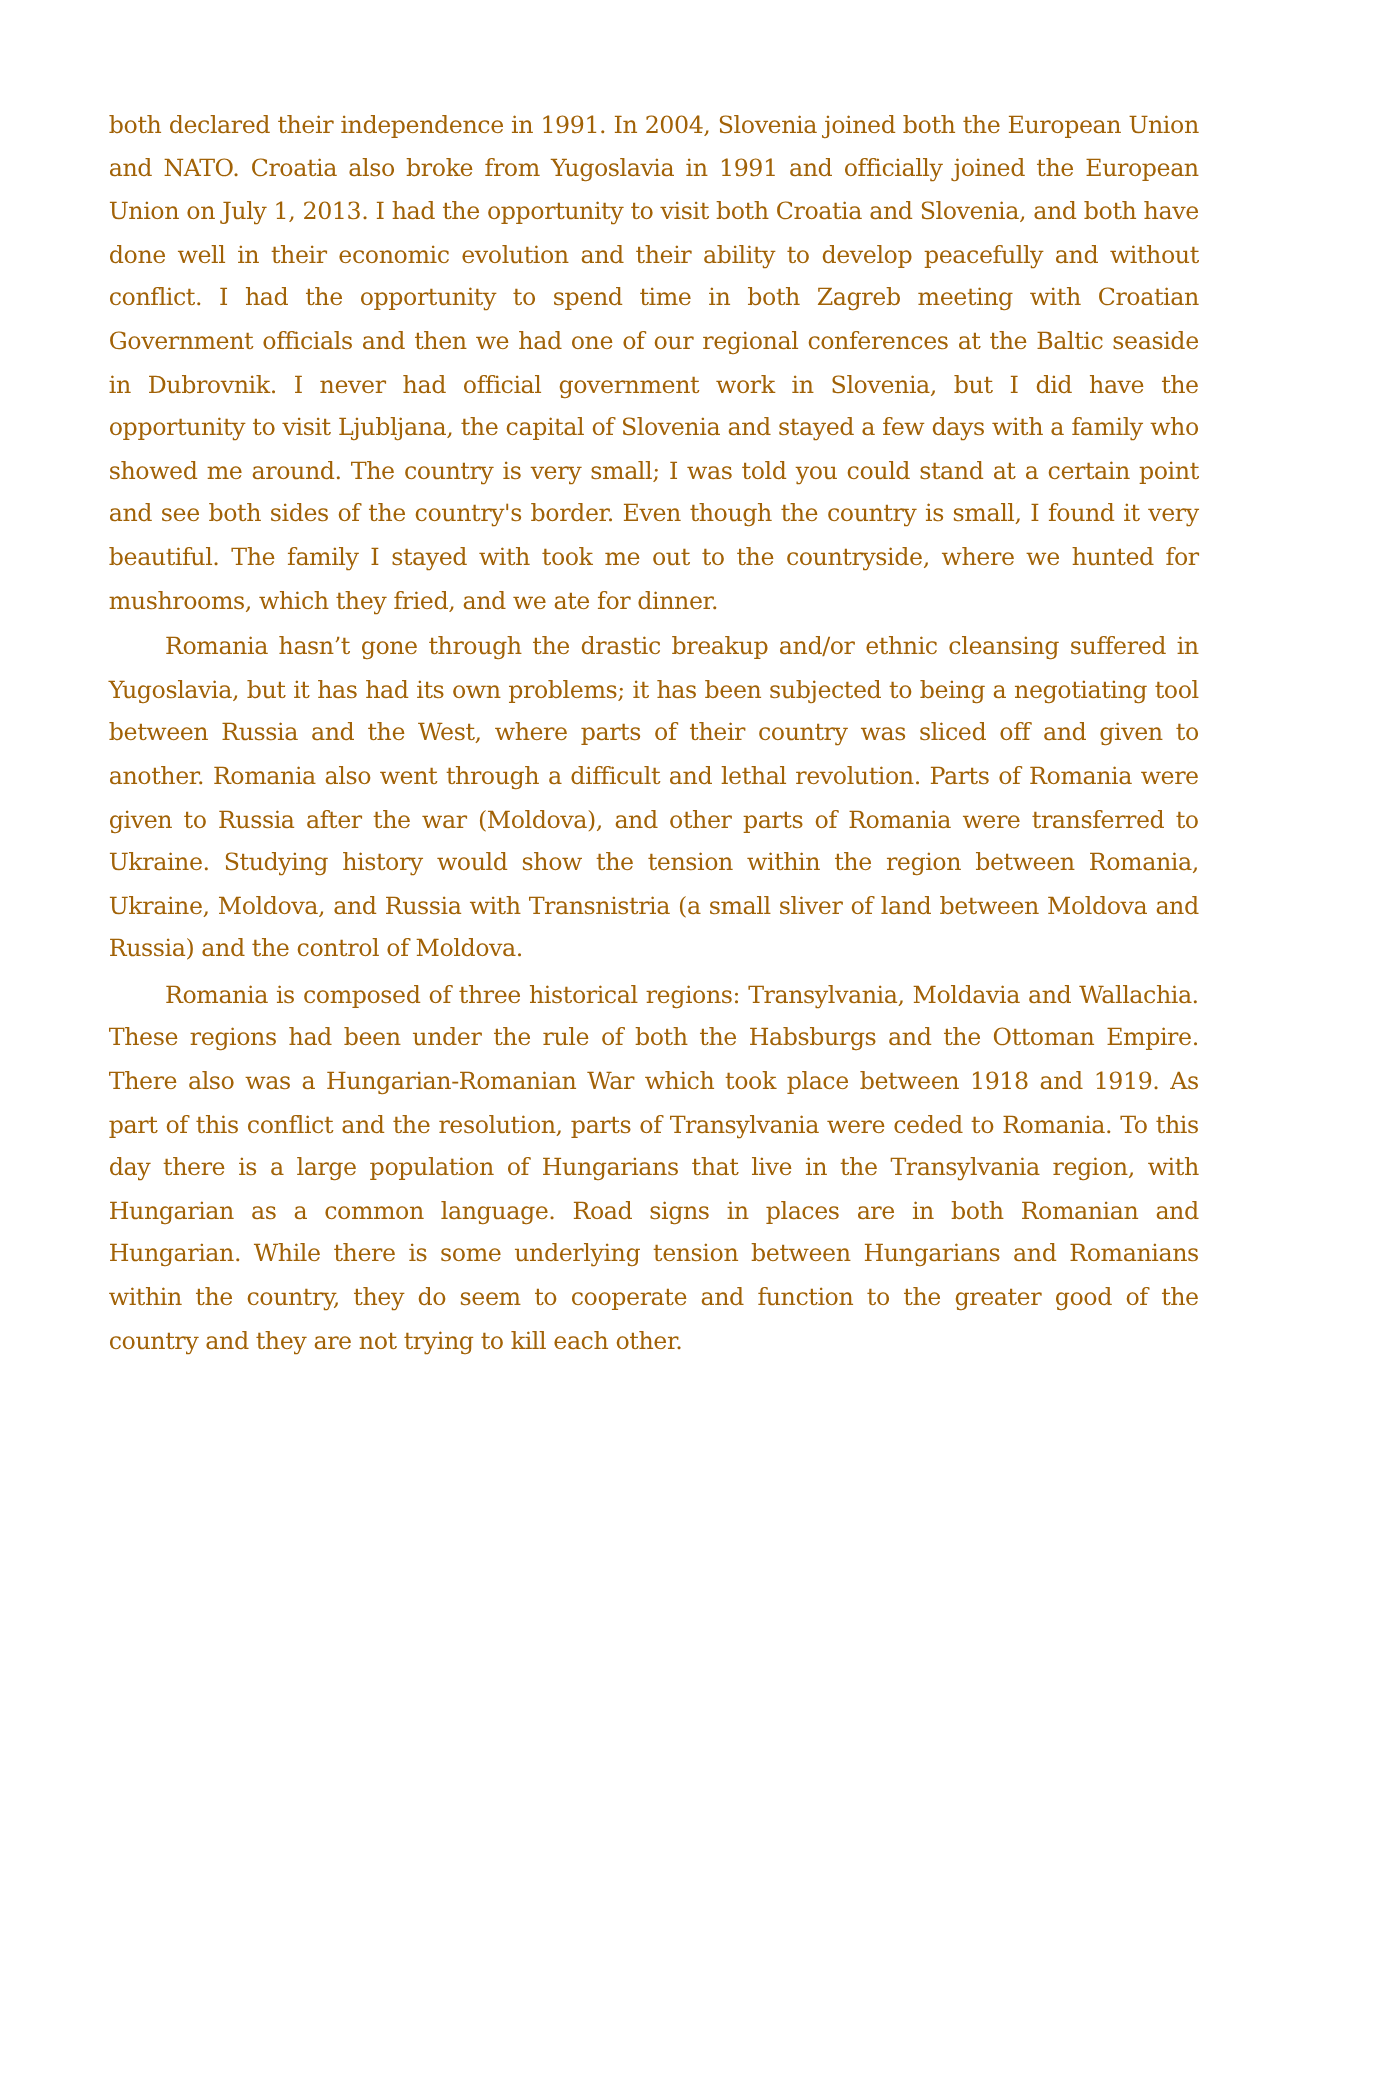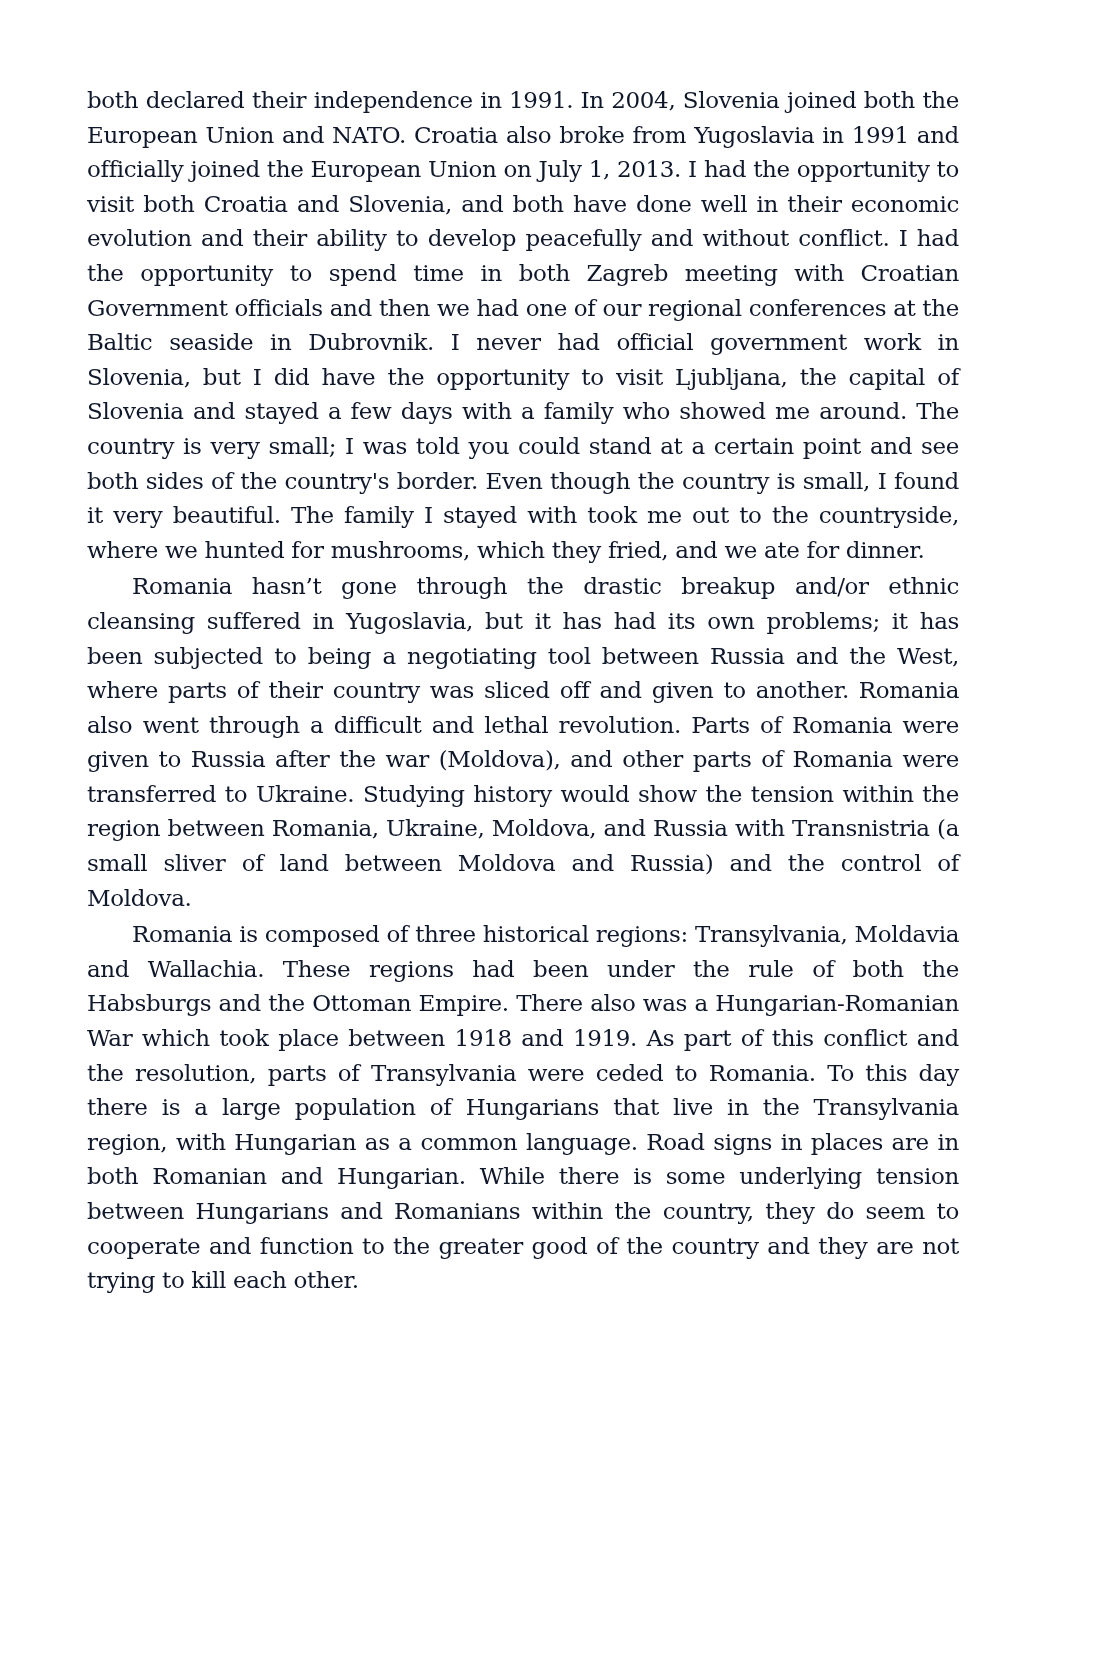--- a/index.html
+++ b/index.html
@@ -12,23 +12,23 @@
     height: 1667px;
     position: relative;
     overflow: hidden;
   }
   .page {
     position: absolute;
     left: 87px;
     top: 83px;
     width: 872px;
     font-family: "DejaVu Serif", "Liberation Serif", serif;
-    font-size: 23px;
+    font-size: 19px;
     line-height: 34.6px;
-    color: #0f172a;
+    color: #a16207;
     text-align: justify;
     letter-spacing: -0.35px;
     word-spacing: 0px;
   }
   .para {
     margin: 0;
     text-indent: 0;
   }
   .para + .para {
     margin-top: 2px;

